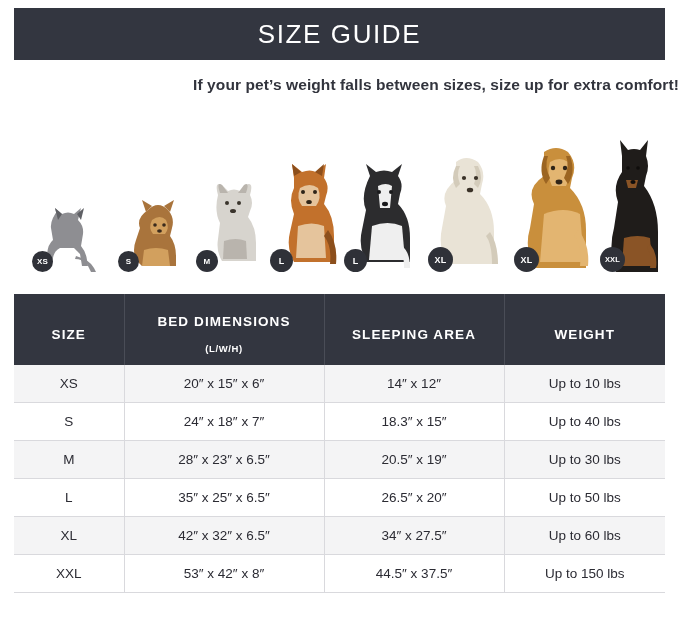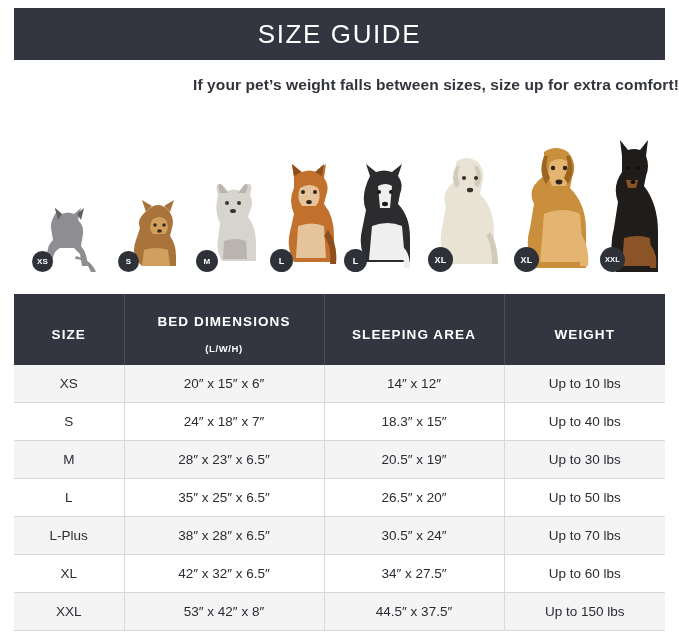--- a/index.html
+++ b/index.html
@@ -370,26 +370,20 @@
         <td>20.5″ x 19″</td>
         <td>Up to 30 lbs</td>
       </tr>
       <tr>
         <td>L</td>
         <td>35″ x 25″ x 6.5″</td>
         <td>26.5″ x 20″</td>
         <td>Up to 50 lbs</td>
       </tr>
       <tr>
-        <td>L-Plus</td>
-        <td>38″ x 28″ x 6.5″</td>
-        <td>30.5″ x 24″</td>
-        <td>Up to 70 lbs</td>
-      </tr>
-      <tr>
         <td>XL</td>
         <td>42″ x 32″ x 6.5″</td>
         <td>34″ x 27.5″</td>
         <td>Up to 60 lbs</td>
       </tr>
       <tr>
         <td>XXL</td>
         <td>53″ x 42″ x 8″</td>
         <td>44.5″ x 37.5″</td>
         <td>Up to 150 lbs</td>

